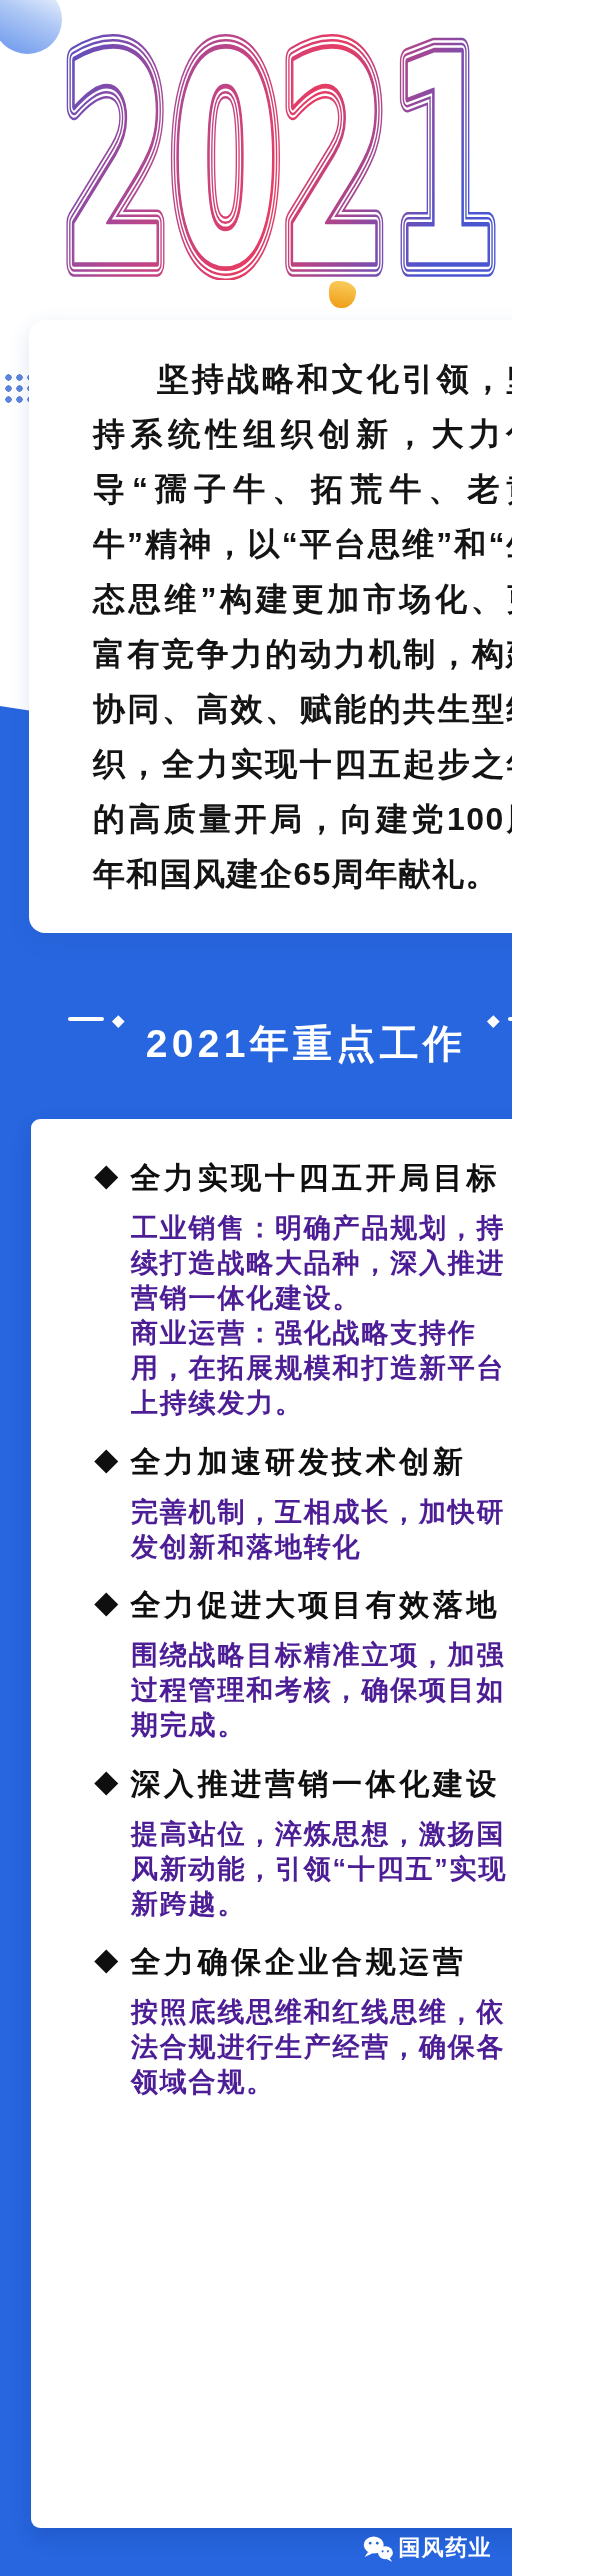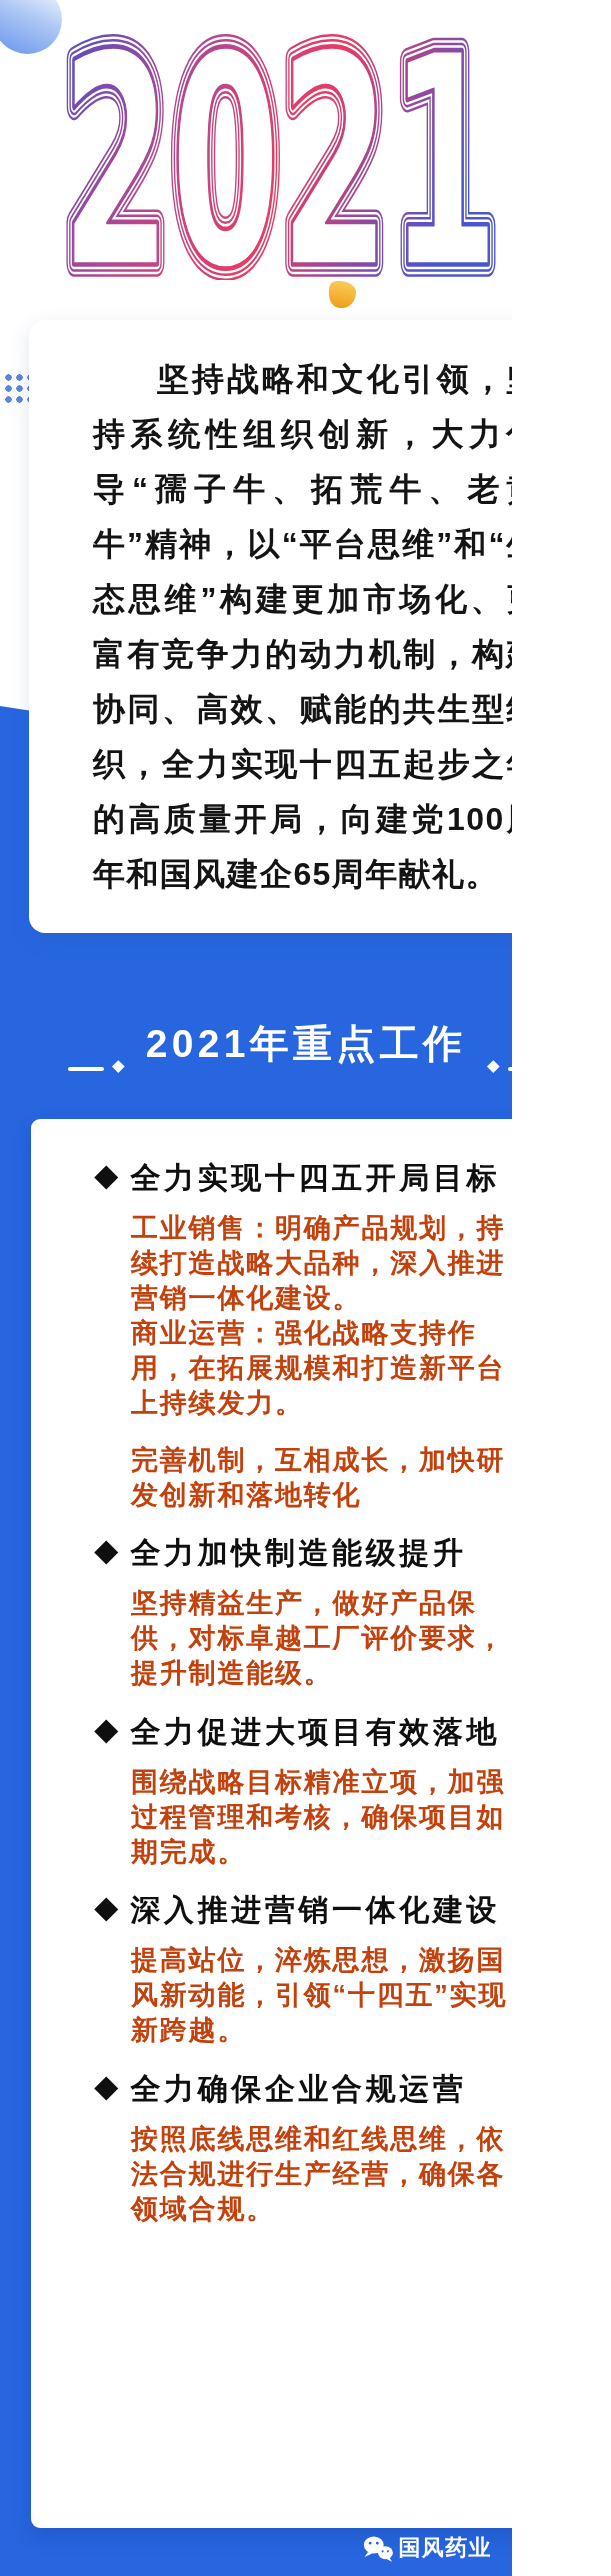--- a/index.html
+++ b/index.html
@@ -31,35 +31,35 @@
 
   .hero-art{position:absolute;left:42px;top:32px;z-index:2;}
 
   .card{position:absolute;background:#ffffff;z-index:3;box-sizing:border-box;}
   .card1{left:29px;top:320px;width:551px;height:613px;border-radius:16px;
     box-shadow:0 7.2px 20px rgba(40,80,170,.15);padding:32px 40px 0 64px;}
   .card1 p{margin:0;font-size:32px;line-height:55px;letter-spacing:1.4px;color:#141414;
     text-align:justify;text-indent:2em;font-weight:600;}
 
   .section-title{position:absolute;left:0;top:1017px;width:612px;z-index:3;
-    display:flex;align-items:flex-end;justify-content:center;gap:10px;color:#fff;}
+    display:flex;align-items:flex-start;justify-content:center;gap:10px;color:#fff;}
   .deco-line{width:36px;height:3.6px;border-radius:2.2px;background:#ffffff;}
   .deco-diamond{width:8.6px;height:8.6px;background:#ffffff;transform:rotate(45deg);}
   .section-title h2{margin:0 13px;font-size:39px;font-weight:800;letter-spacing:4.3px;color:#ffffff;}
 
   .card2{left:31px;top:1119px;width:549px;height:1409px;border-radius:9px;
     box-shadow:0 8.6px 18.7px rgba(10,40,120,.20);padding:40px 36px 21.5px 40px;}
   .item{margin-bottom:21.5px;}
   .item:last-child{margin-bottom:0;}
   .item-head{display:flex;align-items:center;gap:16px;margin:0 0 15px 27px;}
   .diamond{flex:0 0 auto;width:16.5px;height:16.5px;background:#0f0f0f;transform:rotate(45deg);}
   .item-head h3{margin:0;font-size:30px;line-height:37px;font-weight:800;
     color:#0f0f0f;letter-spacing:3.6px;white-space:nowrap;}
   .item-desc{margin:0 0 0 60px;width:386px;font-size:27px;line-height:35px;
-    letter-spacing:1.8px;color:#c2410c;font-weight:600;white-space:pre-line;
+    letter-spacing:1.8px;color:#4c1d95;font-weight:600;white-space:pre-line;
     overflow-wrap:break-word;line-break:strict;}
 
   .footer{position:absolute;right:20px;top:2533px;z-index:3;display:flex;
     align-items:center;gap:4px;color:#ffffff;font-family:Liberation Serif, serif;}
   .footer .brand{font-size:22px;letter-spacing:1.4px;font-weight:600;color:#ffffff;}
 </style>
 </head>
 <body>
 
 <div class="page">
@@ -110,30 +110,27 @@
     <div class="item">
       <div class="item-head">
         <span class="diamond"></span>
         <h3>全力实现十四五开局目标</h3>
       </div>
       <p class="item-desc">工业销售：明确产品规划，持续打造战略大品种，深入推进营销一体化建设。
 商业运营：强化战略支持作用，在拓展规模和打造新平台上持续发力。</p>
     </div>
 
     <div class="item">
+      <div class="item-head">
+        <span class="diamond"></span>
+        <h3>全力加速研发技术创新</h3>
+      </div>
       <p class="item-desc">完善机制，互相成长，加快研发创新和落地转化</p>
     </div>
 
-    <div class="item">
-      <div class="item-head">
-        <span class="diamond"></span>
-        <h3>全力加快制造能级提升</h3>
-      </div>
-      <p class="item-desc">坚持精益生产，做好产品保供，对标卓越工厂评价要求，提升制造能级。</p>
-    </div>
 
     <div class="item">
     </div>
 
     <div class="item">
       <div class="item-head">
         <span class="diamond"></span>
         <h3>全力促进大项目有效落地</h3>
       </div>
       <p class="item-desc">围绕战略目标精准立项，加强过程管理和考核，确保项目如期完成。</p>

